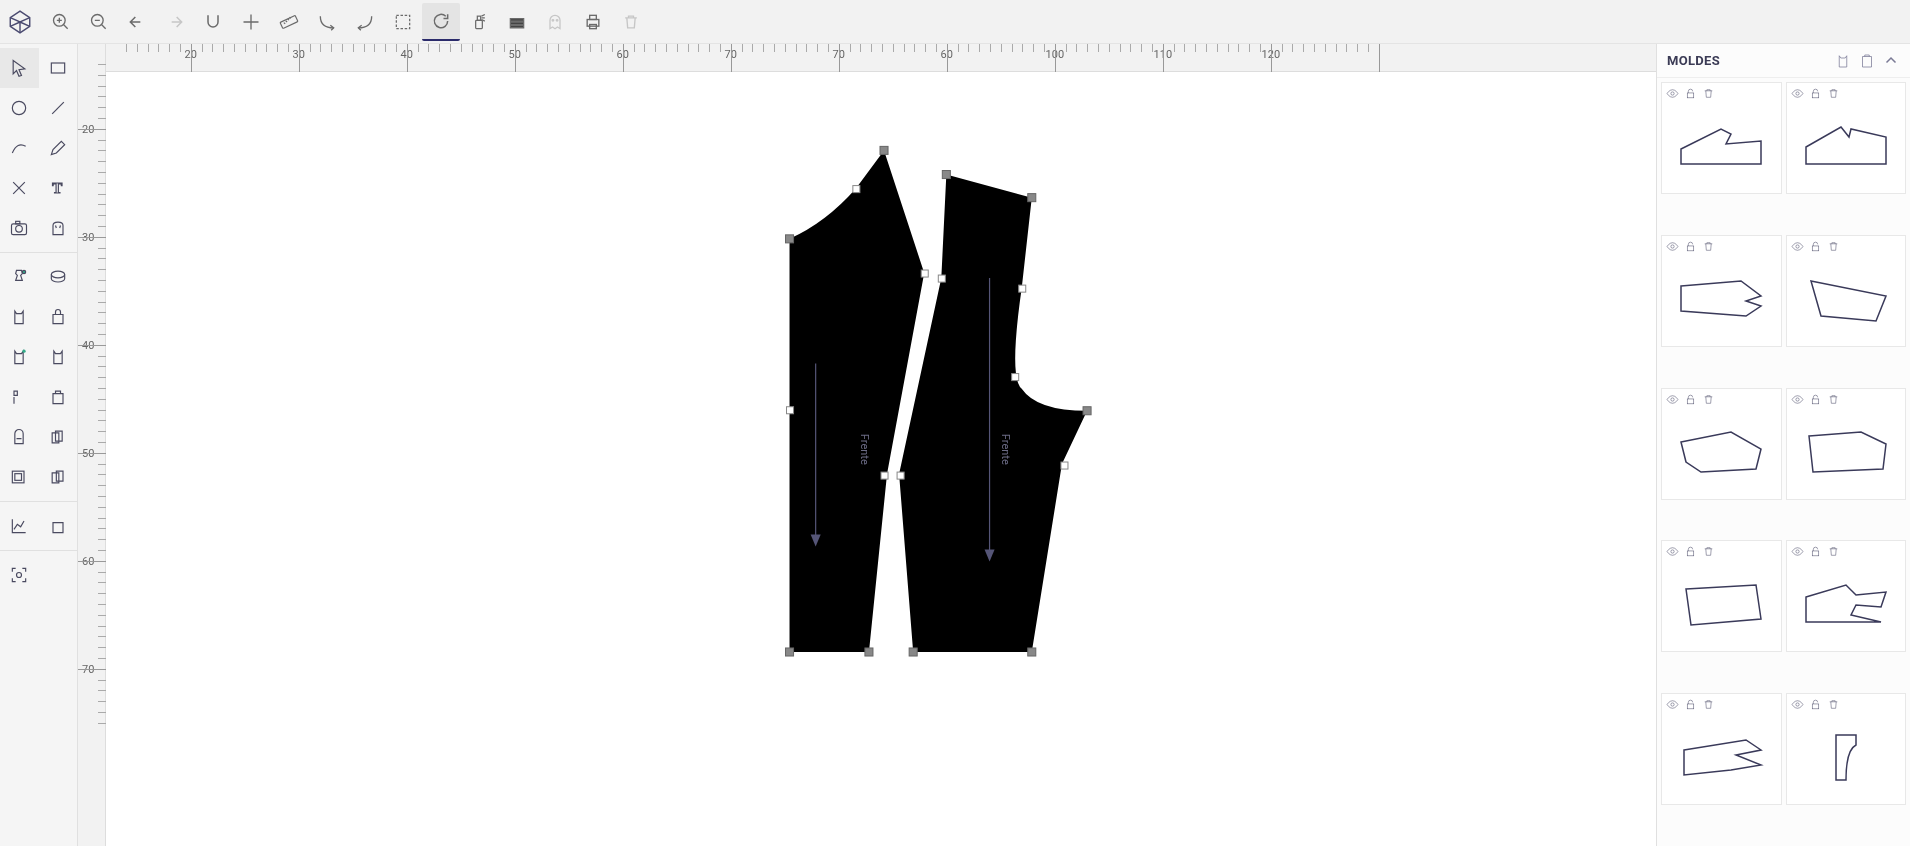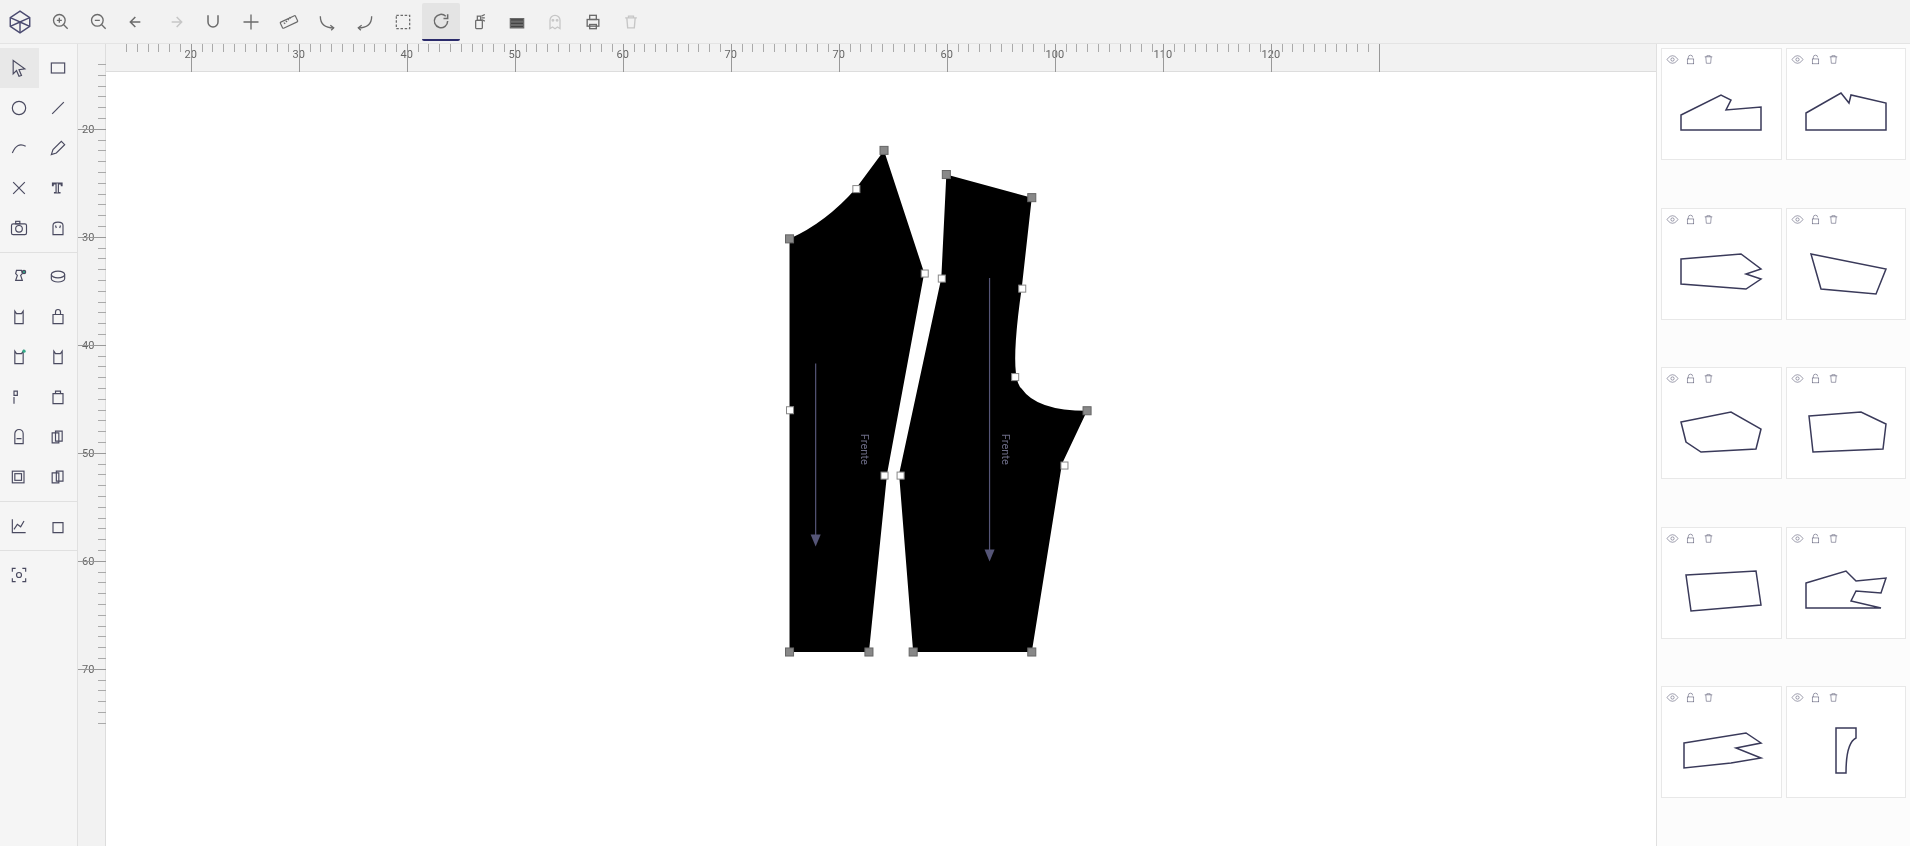--- a/index.html
+++ b/index.html
@@ -589,20 +589,32 @@
           <rect class="handle" x="657" y="202" width="7" height="7"></rect>
           <rect class="handle" x="616" y="398" width="7" height="7"></rect>
           <rect class="handle sel" x="628" y="573" width="8" height="8"></rect>
           <rect class="handle sel" x="746" y="573" width="8" height="8"></rect>
         </g>
       </svg>
     </div>
   </div>
 
   <div class="rpanel">
+    <div class="header">
+      <span class="ttl">MOLDES</span>
+      <svg width="18" height="18" viewBox="0 0 24 24">
+          <path d="M7 5 l2 3 h6 l2-3 v15 H7z"></path>
+        </svg>
+      <svg width="18" height="18" viewBox="0 0 24 24" style="margin-left:6px">
+          <path d="M6 6 h12 v14 H6z M9 6 V4 h6 v2"></path>
+        </svg>
+      <svg width="18" height="18" viewBox="0 0 24 24" style="margin-left:6px" stroke-width="2">
+          <path d="M6 14l6-6 6 6"></path>
+        </svg>
+    </div>
     <div class="grid" id="thumbgrid">
         <div class="thumb">
           <div class="icons">
             <svg viewBox="0 0 24 24">
               <path d="M2 12s4-7 10-7 10 7 10 7-4 7-10 7S2 12 2 12z"></path>
               <circle cx="12" cy="12" r="3"></circle>
             </svg>
             <svg viewBox="0 0 24 24">
               <rect x="6" y="11" width="12" height="9"></rect>
               <path d="M8 11V8a4 4 0 0 1 8 0"></path>

